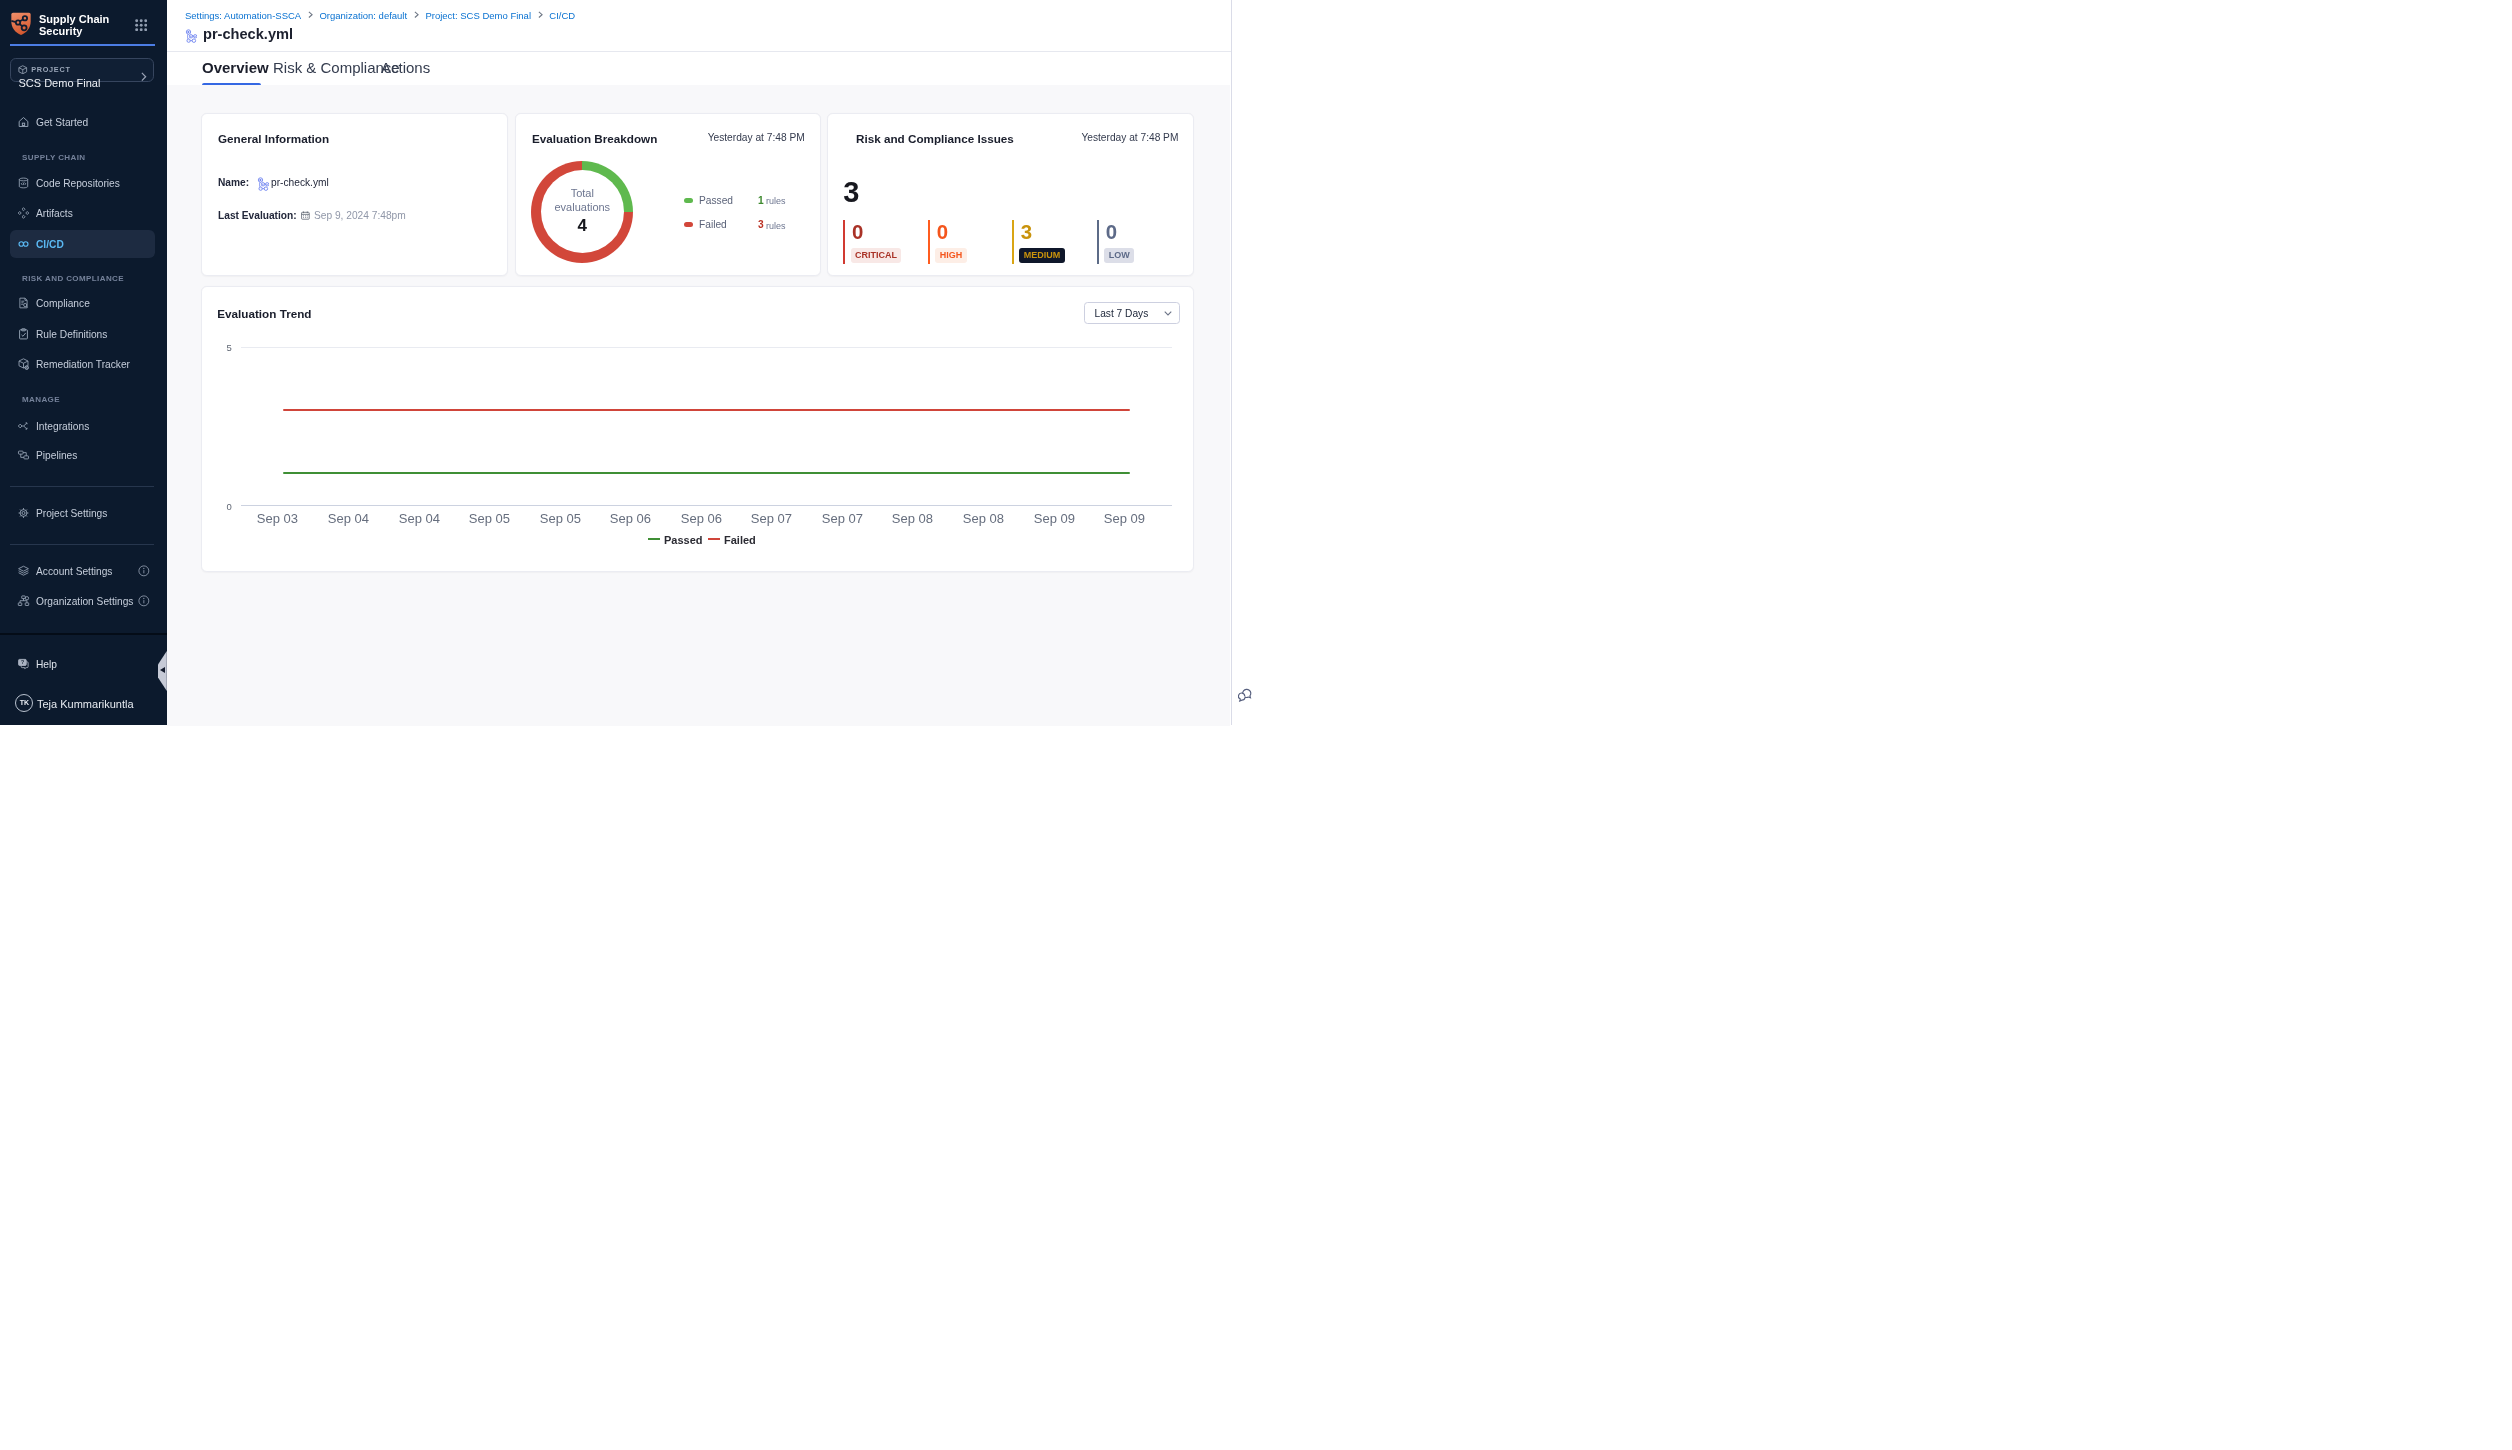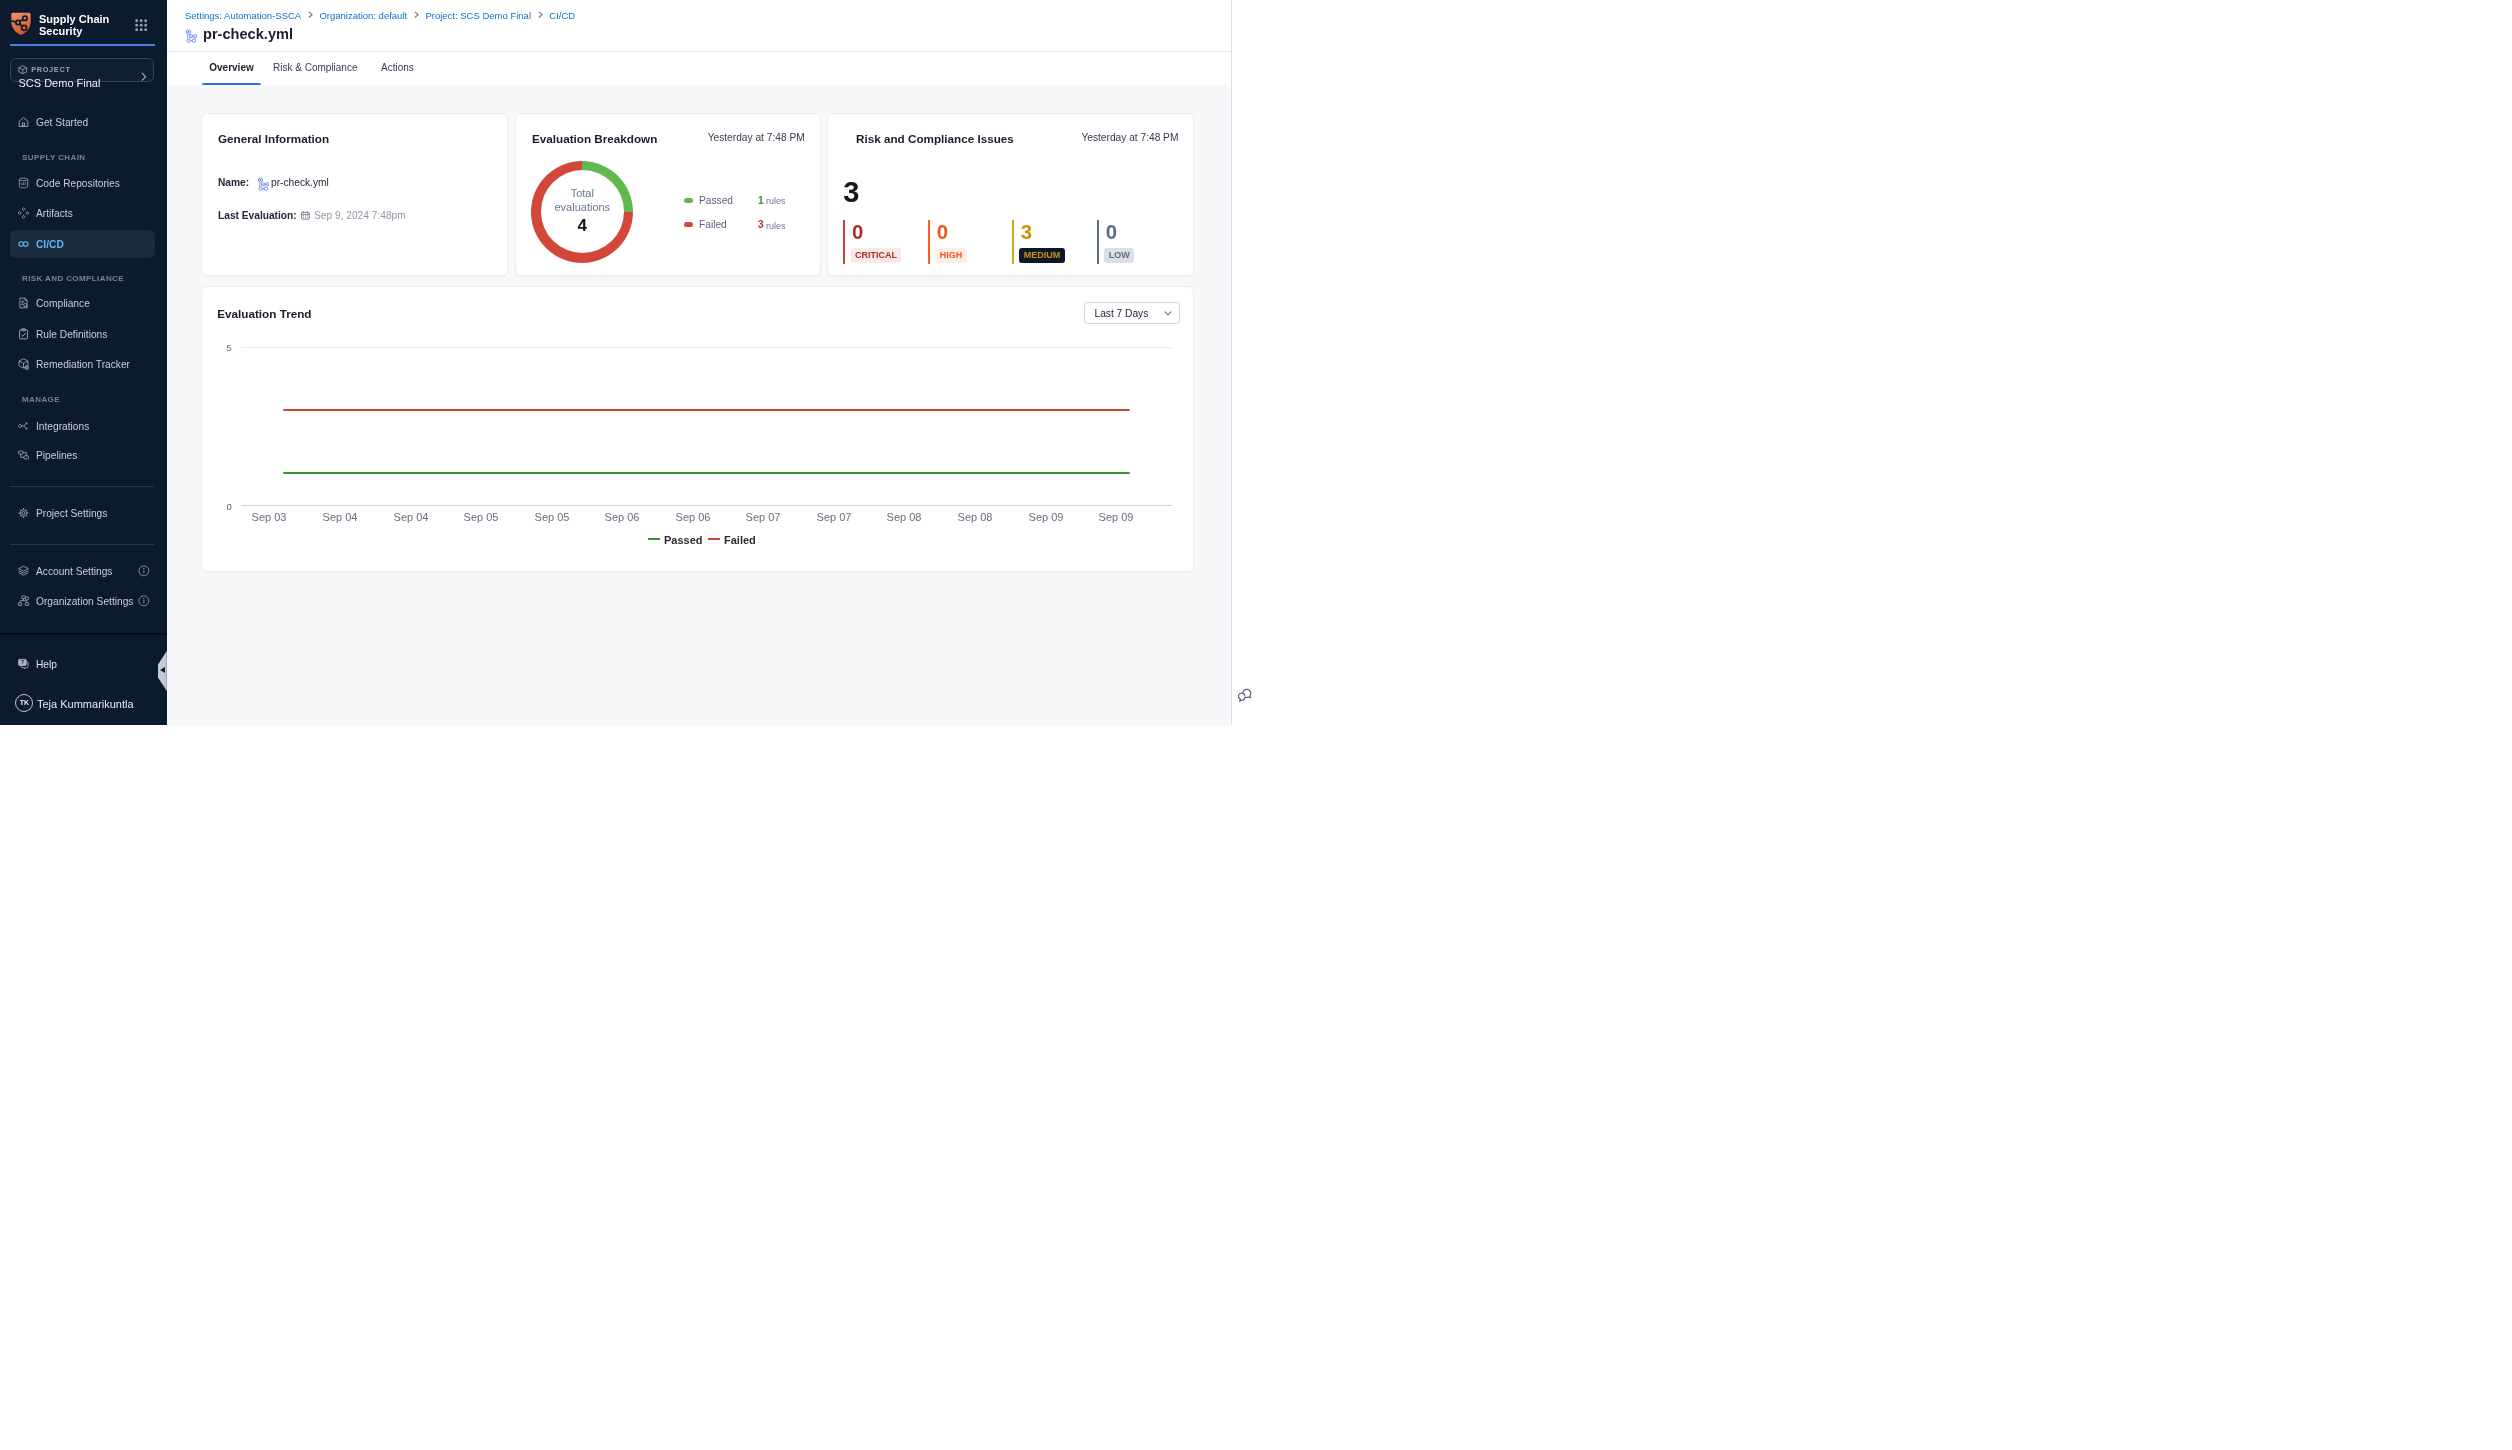--- a/index.html
+++ b/index.html
@@ -13,34 +13,34 @@
 .navitem .lb { position:absolute; left:36px; top:50%; transform:translateY(-50%); font-size:10.2px; color:#c6cedb; white-space:nowrap; }
 .divline { position:absolute; left:10.2px; width:144px; height:0.7px; background:#27364d; }
 
 #header { position:absolute; left:167px; top:0; width:1089px; height:52px; background:#fff; border-bottom:0.7px solid #e6e8ef; }
 #crumbs { position:absolute; left:18px; top:9.5px; font-size:9.5px; color:#9aa1b1; }
 #crumbs a { color:#0a72d1; text-decoration:none; }
 #crumbs .sep { display:inline-block; margin:0 6.6px; width:5.1px; height:7.3px; }
 #ptitle { position:absolute; left:36px; top:26px; font-size:14.6px; font-weight:bold; color:#1d212f; }
 
 #tabs { position:absolute; left:167px; top:52px; width:1089px; height:33px; background:#fff; }
-.tab { position:absolute; top:0; height:33px; line-height:31px; font-size:10px; color:#343c4e; }
+.tab { position:absolute; top:0; height:33px; line-height:31px; font-size:15px; color:#343c4e; }
 #tab1 { left:35px; width:59px; text-align:center; font-weight:bold; color:#1b1e2b; }
 #tab1::after { content:""; position:absolute; left:0; right:0; bottom:0; height:1.8px; background:#3568e3; border-radius:2.2px 2.2px 0 0; }
 
 #content { position:absolute; left:167px; top:85px; width:1063px; height:641px; background:#f8f8fa; }
 #rightstrip { position:absolute; left:1231px; top:0; width:25.5px; height:725px; background:#fff; border-left:0.7px solid #dadce8; }
 .card { position:absolute; background:#fff; border:0.7px solid #ebecf2; border-radius:5.8px; box-shadow:0 0.7px 1.5px rgba(40,41,61,.04); }
 .ctitle { position:absolute; font-size:11.7px; font-weight:bold; color:#1a1e2c; }
 .ctime { position:absolute; font-size:10.2px; color:#343b4e; }
 .sev { position:absolute; top:106px; width:84px; height:58px; }
 .sevbar { position:absolute; left:0; top:0; width:1.9px; height:44px; }
 .sevnum { position:absolute; left:8.8px; top:1.5px; font-size:20.4px; font-weight:bold; line-height:20.4px; }
 .sevpill { position:absolute; left:7.3px; top:28px; height:15.3px; line-height:15.3px; padding:0 4.4px; border-radius:2.9px; font-size:9px; font-weight:bold; }
-.xlab { position:absolute; top:224px; width:58px; margin-left:-29px; text-align:center; font-size:11px; color:#666e7e; }
+.xlab { position:absolute; top:224px; width:58px; margin-left:-29px; text-align:right; font-size:13px; color:#666e7e; }
 </style>
 </head>
 <body>
 <div id="sidebar">
 
   <svg class="abs" style="left:10.2px;top:12.4px;" width="22" height="24" viewBox="0 0 30 33">
     <defs>
         <linearGradient id="shg" x1="0" y1="0" x2=".35" y2="1">
       <stop offset="0" stop-color="#f08f6a"></stop>
           <stop offset="1" stop-color="#d65a31"></stop>

